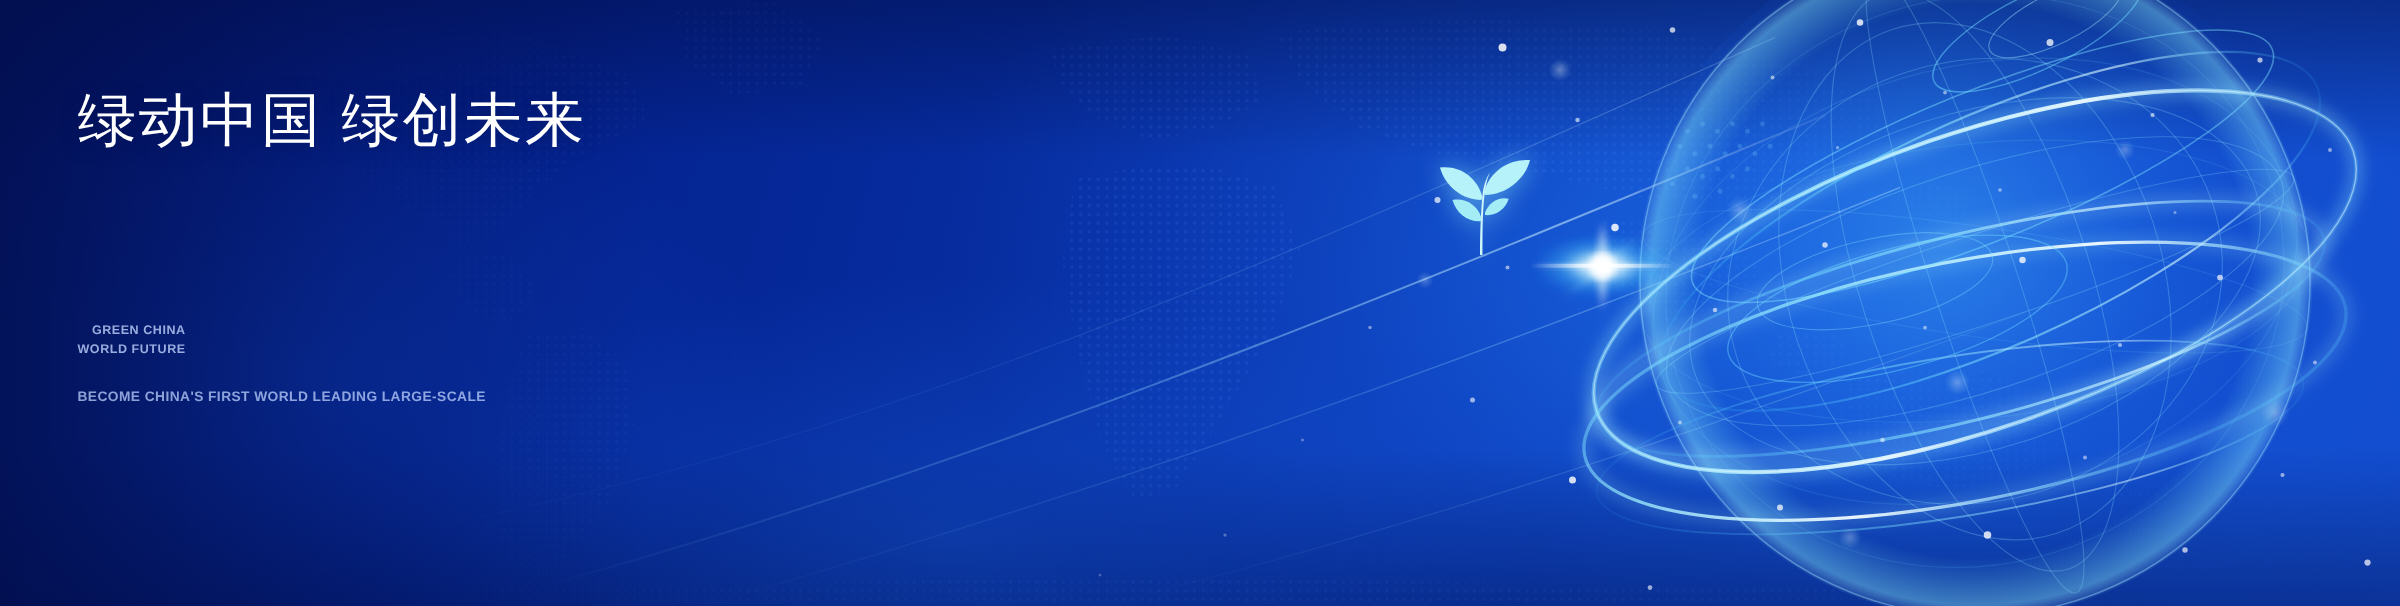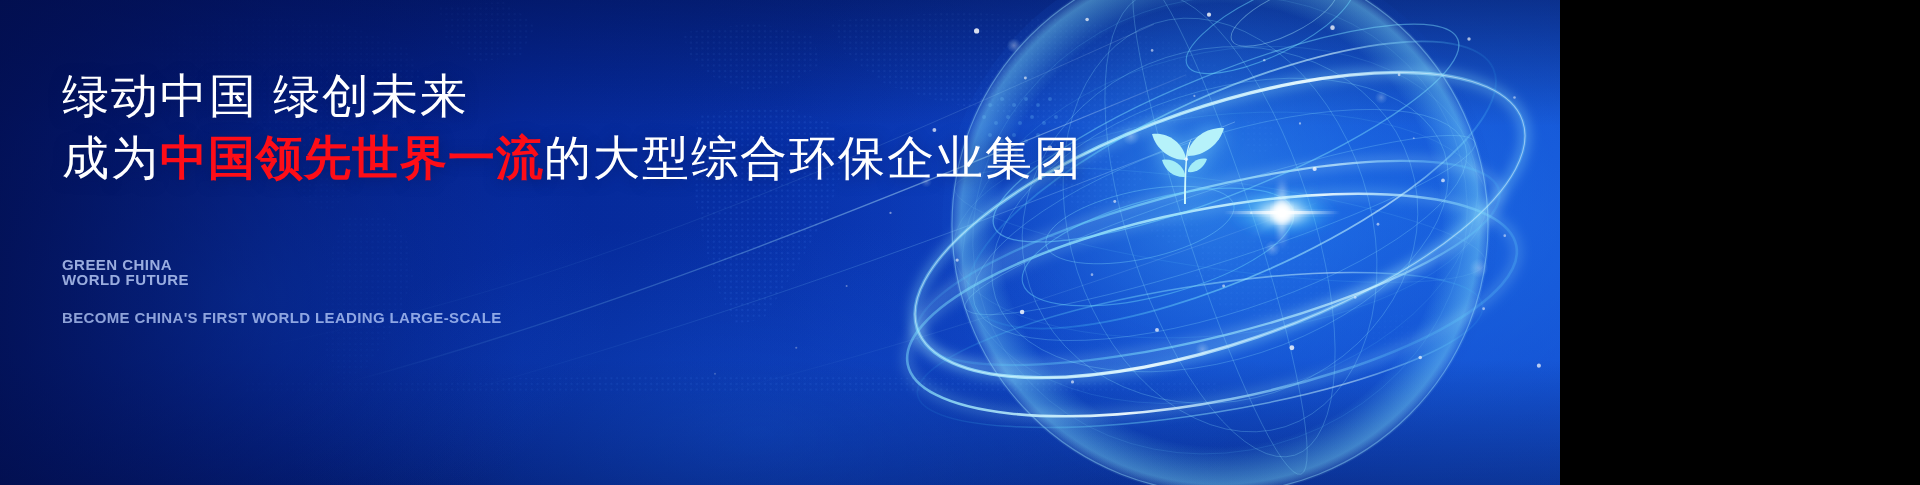--- a/index.html
+++ b/index.html
@@ -1,20 +1,20 @@
 <!DOCTYPE html>
 <html><head>
 <meta charset="utf-8">
 <style>
   html,body{margin:0;padding:0;background:#000;}
   *{box-sizing:border-box;}
 
   .banner{
     position:relative;
-    width:1560px;
+    width:1920px;
     height:485px;
     overflow:hidden;
     font-family:"Liberation Sans","DejaVu Sans",sans-serif;
     background:
       radial-gradient(ellipse 900px 620px at 1390px 200px, rgba(32,116,235,0.55) 0%, rgba(22,86,210,0.30) 38%, rgba(10,45,160,0.05) 70%, rgba(0,0,0,0) 100%),
       radial-gradient(ellipse 1100px 700px at 1500px 230px, rgba(24,96,225,0.45) 0%, rgba(12,55,180,0.12) 55%, rgba(0,0,0,0) 80%),
       linear-gradient(105deg,#041a86 0%, #04228f 22%, #062c9e 42%, #0936b4 60%, #0d44c8 78%, #1350d4 100%);
   }
 
   
@@ -61,32 +61,33 @@
     text-shadow:0 2px 14px rgba(0,20,90,0.55);
     font-weight:400;
   }
   .headline .l2{display:block;margin-top:2px;}
   .hi{color:#ff0d17;font-weight:700;letter-spacing:1px;}
 
   .tagline{
     position:absolute;
     left:62px;
     top:258px;
-    font-size:15px;
+    font-size:10px;
     line-height:14.5px;
     letter-spacing:.45px;
     font-weight:700;
     color:rgba(196,214,255,0.78);
     z-index:9;
+    text-align:right;
   }
   .subline{
     position:absolute;
     left:62px;
     top:311px;
-    font-size:15px;
+    font-size:11px;
     line-height:14.5px;
     letter-spacing:.35px;
     font-weight:700;
     color:rgba(190,210,255,0.74);
     z-index:9;
     white-space:nowrap;
   }
 
   
   .globe{
@@ -404,23 +405,20 @@
       <circle cx="1480" cy="430" r="9" opacity=".28"></circle>
     </g>
   </svg>
 
   <div class="haze"></div>
   <div class="left-shade"></div>
 
   <div class="copy">
     <div class="headline">
       <span class="l1">绿动中国 绿创未来</span>
-      <span class="l2">
-        <span>成为</span><span class="hi">中国领先世界一流</span><span>的大型综合环保企业集团</span>
-      </span>
     </div>
   </div>
 
   <div class="tagline">
     <div>GREEN CHINA</div>
     <div>WORLD FUTURE</div>
   </div>
 
   <div class="subline">
     <div>BECOME CHINA'S FIRST WORLD LEADING LARGE-SCALE</div>

